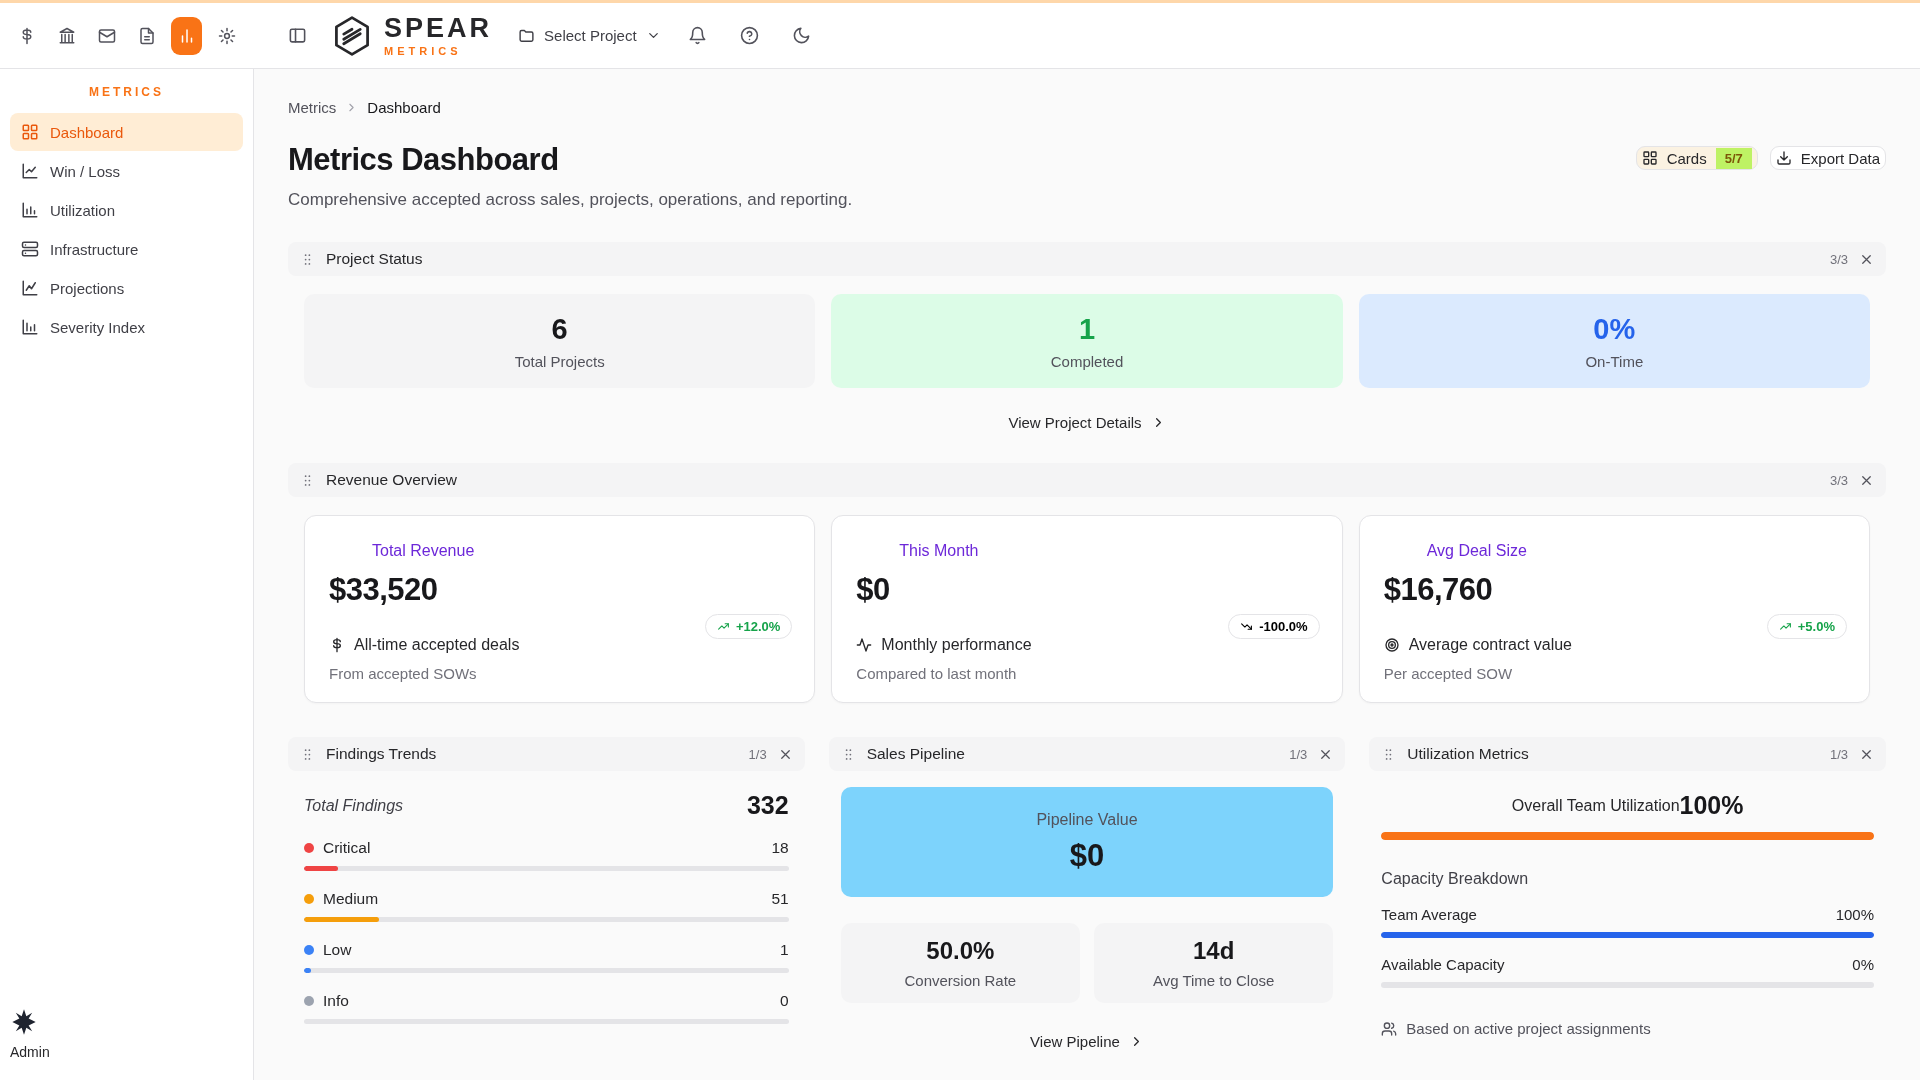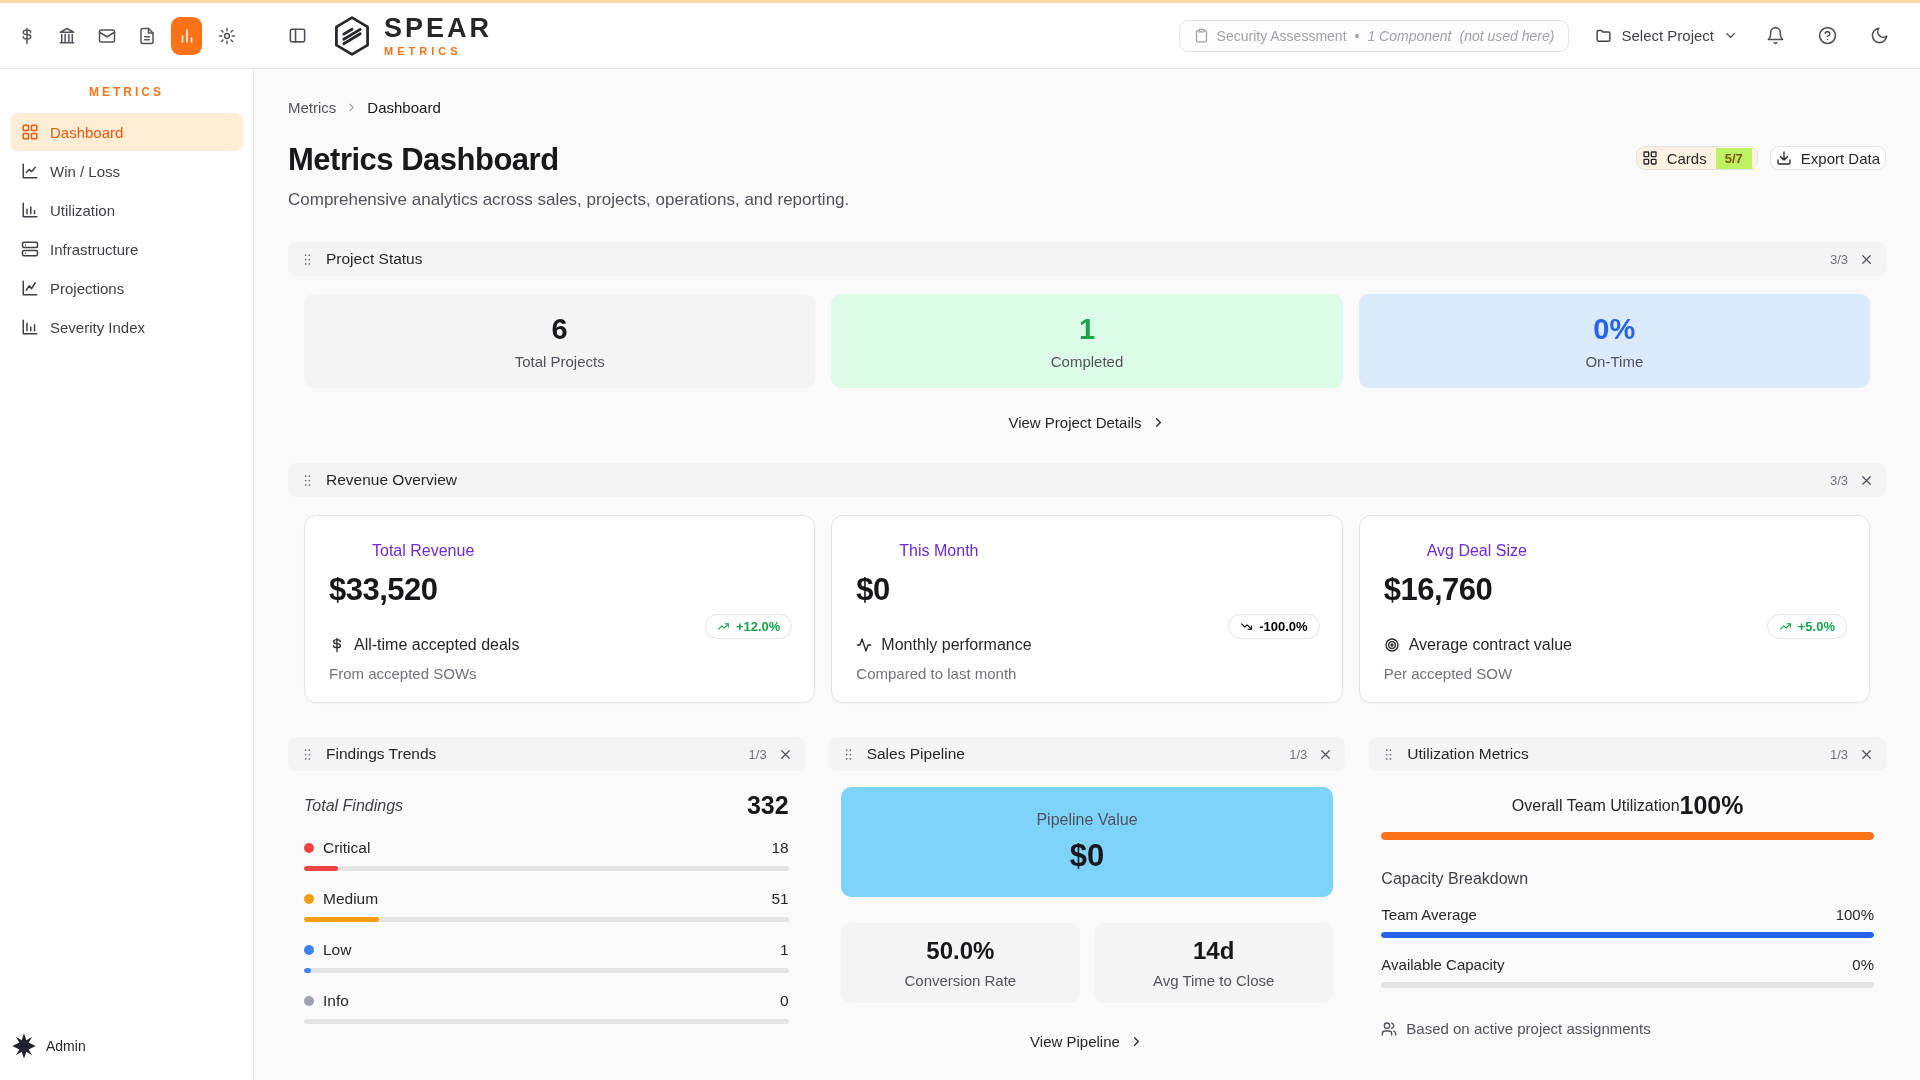--- a/index.html
+++ b/index.html
@@ -23,21 +23,21 @@
   .project-select { display:flex; align-items:center; gap:9px; margin-left:26px; color:#3f3f46; font-size:15px; cursor:pointer; }
   .topbar-right-icons { display:flex; align-items:center; gap:14px; margin-left:18px; }
 
   
   .layout { display:flex; height:1011px; }
   .sidebar { width:254px; background:#fff; border-right:1px solid #e4e4e7; padding:16px 10px 20px; display:flex; flex-direction:column; flex-shrink:0; }
   .metrics-label { color:#f97316; font-size:12px; font-weight:700; letter-spacing:3px; text-align:center; margin-bottom:14px; }
   .nav-item { display:flex; align-items:center; gap:11px; height:38px; padding:0 11px; border-radius:8px; color:#3f3f46; font-size:15px; cursor:pointer; margin-bottom:1px; }
   .nav-item.active { background:#ffedd5; color:#ea580c; font-weight:500; }
   .sidebar-spacer { flex:1; }
-  .sidebar-user { display:flex; flex-direction:row; align-items:center; gap:8px; cursor:pointer; }
+  .sidebar-user { display:flex; flex-direction:column; gap:8px; cursor:pointer; }
   .sidebar-user .uname { font-size:14px; color:#27272a; }
 
   
   .main { flex:1; padding:30px 34px 0; overflow:hidden; }
   .breadcrumb { display:flex; align-items:center; gap:9px; font-size:15px; color:#52525b; }
   .breadcrumb .current { color:#18181b; font-weight:500; }
   .page-header { display:flex; justify-content:space-between; align-items:flex-start; margin-top:26px; }
   .page-title { font-size:31px; font-weight:700; letter-spacing:-0.5px; }
   .page-subtitle { font-size:17px; color:#52525b; margin-top:12px; }
   .header-actions { display:flex; gap:12px; margin-top:4px; }
@@ -168,32 +168,20 @@
           <path d="M12 2l8.5 5v10L12 22l-8.5-5V7z"></path>
           <path d="M7.5 13.8L16.5 8.4M7.5 16.2l9-5.4M7.5 11l4.5-2.7"></path>
         </svg>
     </span>
     <span class="logo-text">
       <span class="logo-main" style="display:block">SPEAR</span>
       <span class="logo-sub" style="display:block">METRICS</span>
     </span>
   </div>
 
-  <div class="assessment-pill">
-    <span>
-      <svg width="15" height="15" viewBox="0 0 24 24" fill="none" stroke="currentColor" stroke-width="2" stroke-linecap="round" stroke-linejoin="round">
-          <rect x="8" y="2" width="8" height="4" rx="1"></rect>
-          <path d="M16 4h2a2 2 0 0 1 2 2v14a2 2 0 0 1-2 2H6a2 2 0 0 1-2-2V6a2 2 0 0 1 2-2h2"></path>
-        </svg>
-    </span>
-    <span>Security Assessment</span>
-    <span>•</span>
-    <span class="comp">1 Component</span>
-    <span class="note">(not used here)</span>
-  </div>
 
   <div class="project-select">
     <span>
       <svg width="17" height="17" viewBox="0 0 24 24" fill="none" stroke="currentColor" stroke-width="2" stroke-linecap="round" stroke-linejoin="round">
           <path d="M3 7a2 2 0 0 1 2-2h4l2 2h8a2 2 0 0 1 2 2v9a2 2 0 0 1-2 2H5a2 2 0 0 1-2-2z"></path>
         </svg>
     </span>
     <span>Select Project</span>
     <span>
       <svg width="15" height="15" viewBox="0 0 24 24" fill="none" stroke="currentColor" stroke-width="2" stroke-linecap="round" stroke-linejoin="round">
@@ -312,21 +300,21 @@
         <svg width="13" height="13" viewBox="0 0 24 24" fill="none" stroke="#a1a1aa" stroke-width="2" stroke-linecap="round" stroke-linejoin="round">
             <path d="M9 6l6 6-6 6"></path>
           </svg>
       </span>
       <span class="current">Dashboard</span>
     </div>
 
     <div class="page-header">
       <div>
         <div class="page-title">Metrics Dashboard</div>
-        <div class="page-subtitle">Comprehensive analytics across sales, projects, operations, and reporting.</div>
+        <div class="page-subtitle">Comprehensive accepted across sales, projects, operations, and reporting.</div>
       </div>
       <div class="header-actions">
         <button class="btn cards-btn">
           <span>
             <svg width="16" height="16" viewBox="0 0 24 24" fill="none" stroke="currentColor" stroke-width="2" stroke-linecap="round" stroke-linejoin="round">
                 <rect x="3" y="3" width="7" height="7" rx="1"></rect>
                 <rect x="14" y="3" width="7" height="7" rx="1"></rect>
                 <rect x="3" y="14" width="7" height="7" rx="1"></rect>
                 <rect x="14" y="14" width="7" height="7" rx="1"></rect>
               </svg>

